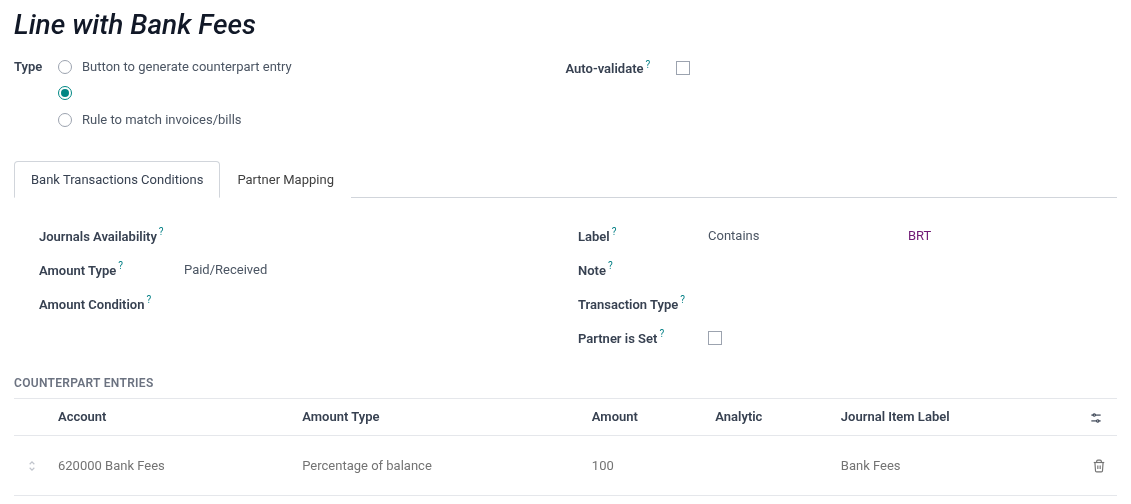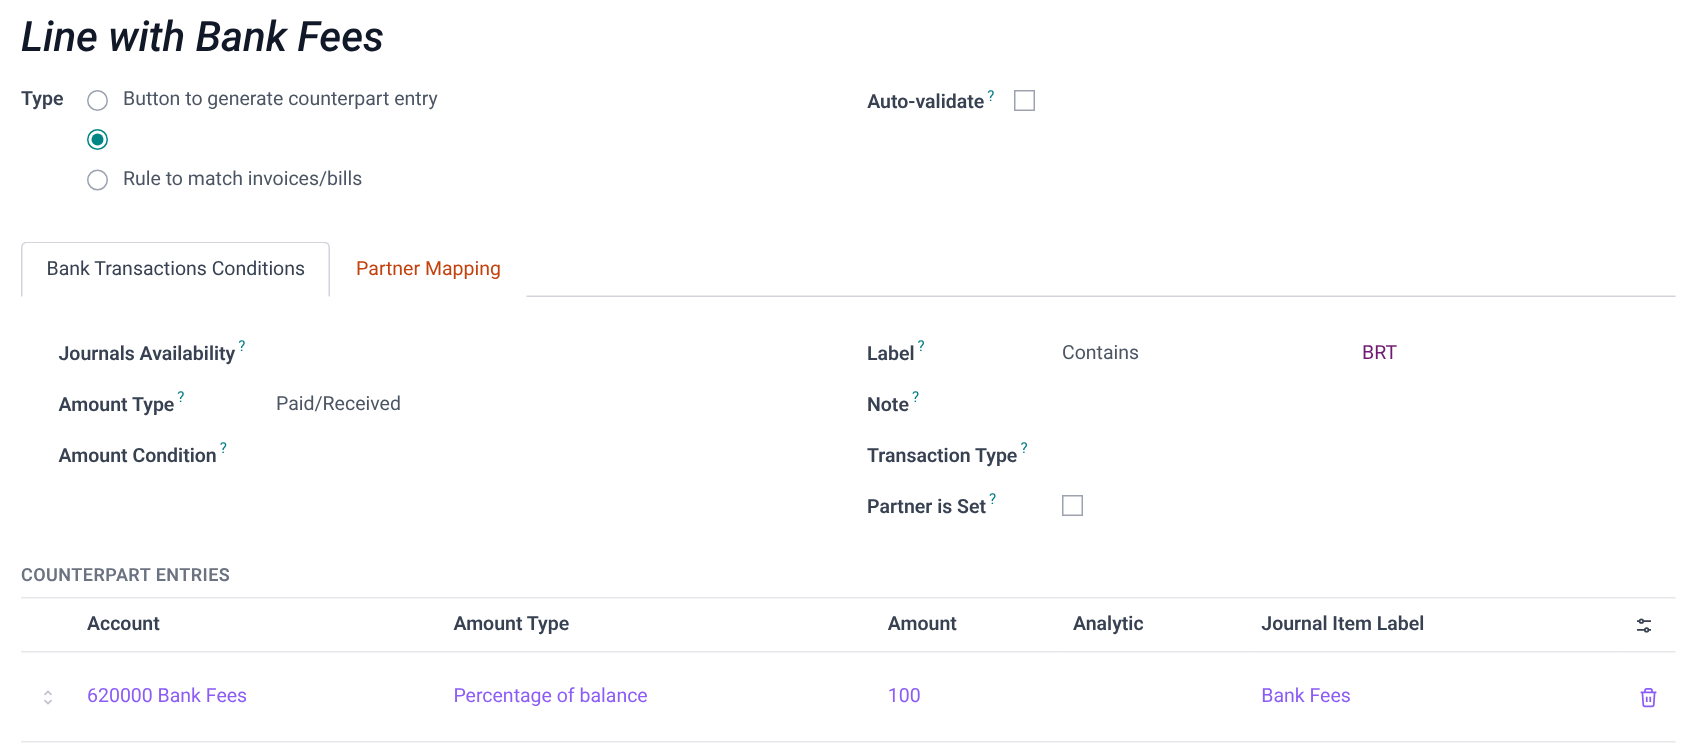--- a/index.html
+++ b/index.html
@@ -73,21 +73,21 @@
       margin-left: 2px;
       cursor: pointer;
     }
     .tabs {
       border-bottom: 1px solid #d1d5db;
       display: flex;
     }
     .tab {
       padding: 10px 16px;
       font-size: 13px;
-      color: #c2410c;
+      color: #404040;
       cursor: pointer;
       background: #fff;
       border: 1px solid transparent;
       border-bottom: none;
       margin-bottom: -1px;
     }
     .tab.active {
       border: 1px solid #d1d5db;
       border-bottom: 1px solid #fff;
       color: #374151;
@@ -122,34 +122,34 @@
       text-align: left;
       font-weight: 600;
       font-size: 13px;
       color: #374151;
       padding: 10px 8px;
       border-bottom: 1px solid #e5e7eb;
     }
     .ce-table tbody td {
       padding: 22px 8px;
       border-bottom: 1px solid #e5e7eb;
-      color: #8b5cf6;
+      color: #737373;
     }
     .handle-col { width: 36px; text-align: center; color: #9ca3af; }
     .action-col { width: 36px; text-align: center; color: #6b7280; }
     .add-line {
       color: #017e84;
       padding: 10px 8px 10px 36px;
       cursor: pointer;
       display: inline-block;
     }
     .icon-svg { width: 14px; height: 14px; display: inline-block; vertical-align: middle; }
     .drag-handle { color: #c0c4cc; cursor: grab; }
     .settings-icon, .trash-icon { cursor: pointer; }
-    .av-label-col { width: 110px; text-align: center; }
+    .av-label-col { width: 110px; }
   </style>
 </head>
 <body>
 
 
 
 <h1 class="page-title">Line with Bank Fees</h1>
 
 <div class="top-section">
   <div class="left-col">

